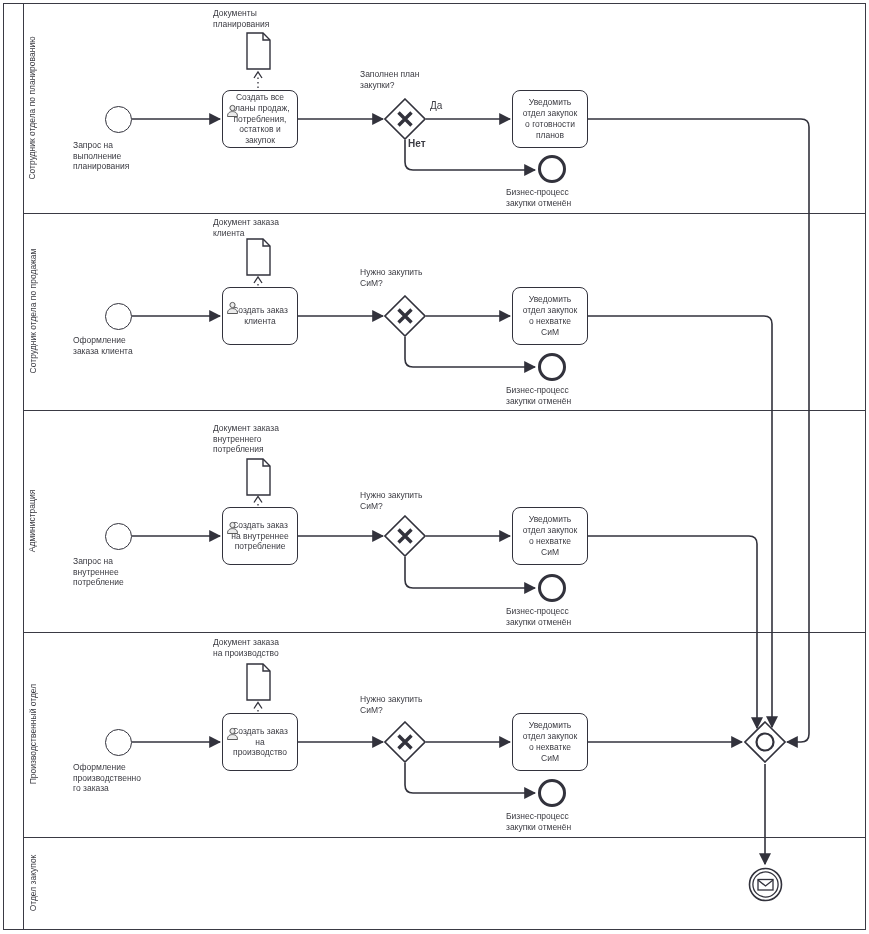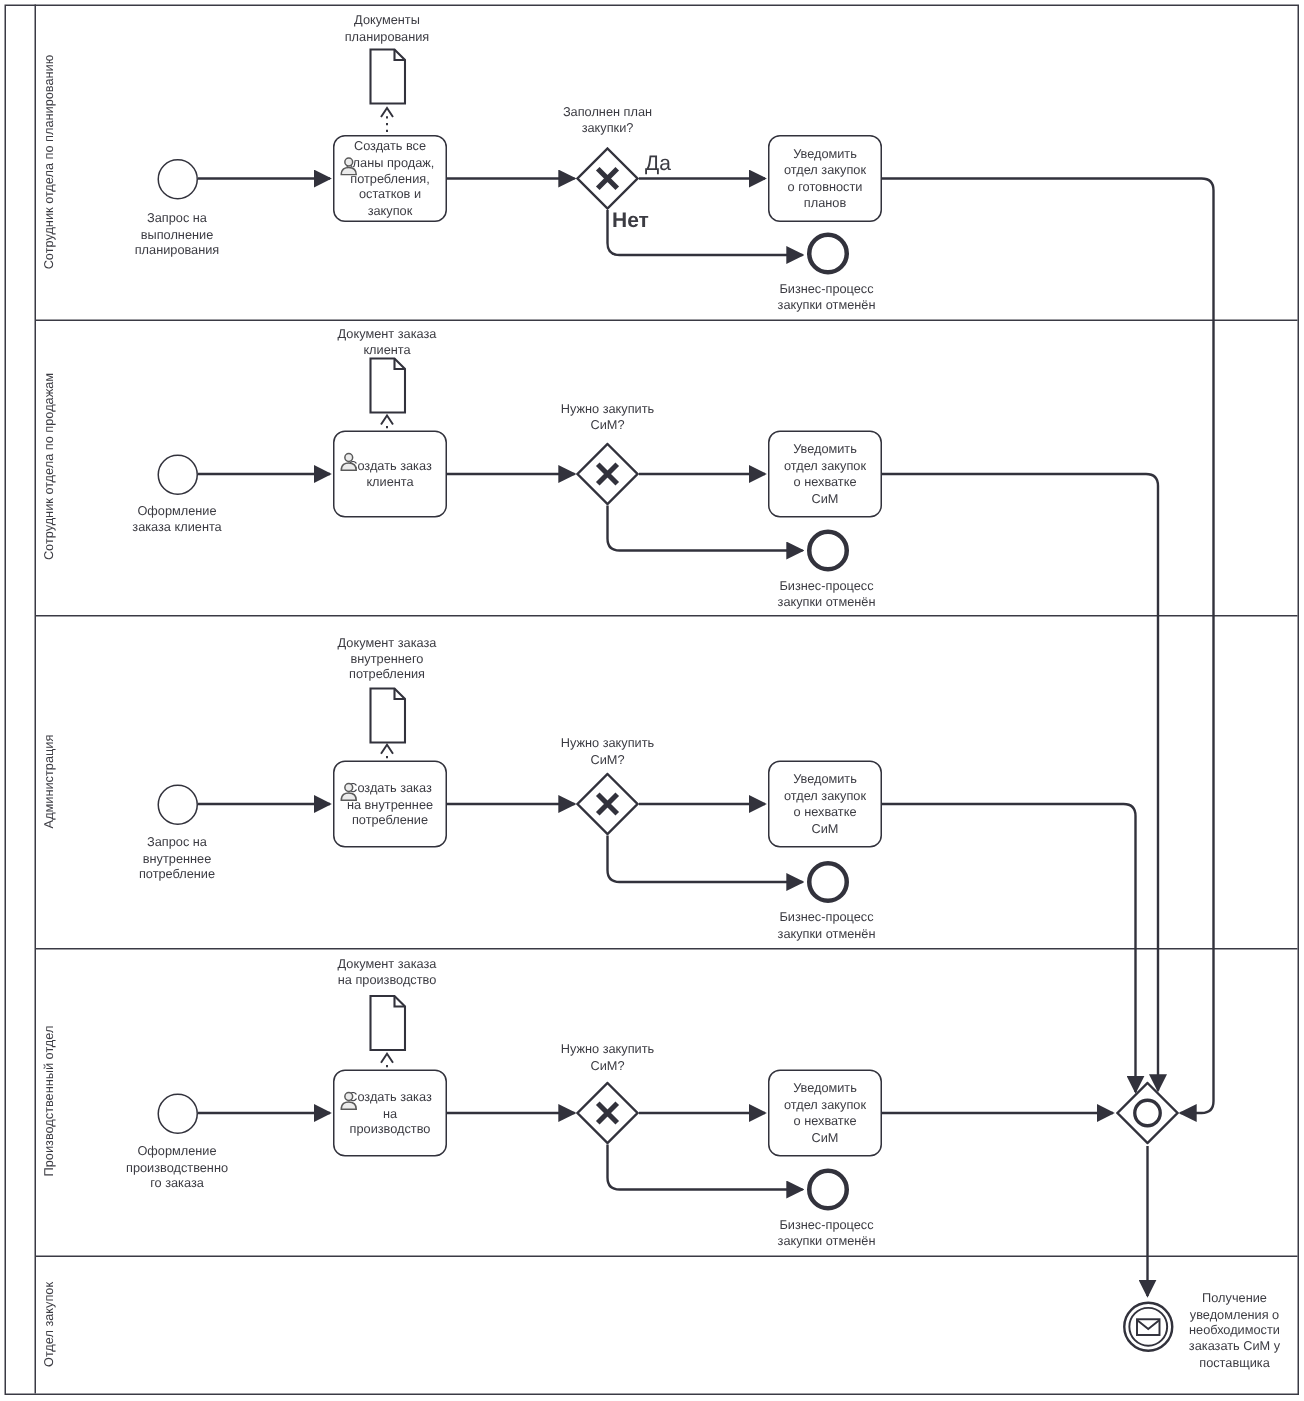--- a/index.html
+++ b/index.html
@@ -22,22 +22,22 @@
                border:3.6px solid #32323c; border-radius:50%; background:#fff; z-index:2; }
   .shape-task { position:absolute; width:76px; height:58px; box-sizing:border-box;
                 border:1.6px solid #32323c; border-radius:8px; background:#fff;
                 display:flex; align-items:center; justify-content:center;
                 text-align:center; font-size:8.5px; line-height:1.28; color:#3b3b42;
                 white-space:pre-line; z-index:2; padding:1px; }
   .gw, .doc, .msg-evt { position:absolute; z-index:2; }
   .task-icon { position:absolute; left:3px; top:2px; z-index:3; }
 
   .lbl { position:absolute; font-size:8.5px; line-height:1.25; color:#3b3b42;
-         text-align:center; white-space:pre-line; z-index:3; }
-  .flow-lbl { position:absolute; font-size:14px; color:#3b3b42; z-index:3; }
+         text-align:left; white-space:pre-line; z-index:3; }
+  .flow-lbl { position:absolute; font-size:10px; color:#3b3b42; z-index:3; }
 </style>
 </head>
 <body>
 
 <div class="canvas">
 
   <div class="pool"></div>
   <div class="pool-header-line"></div>
   <div class="lane-divider" style="top:213px;"></div>
   <div class="lane-divider" style="top:410px;"></div>
@@ -293,19 +293,14 @@
   <div class="msg-evt" style="left:748px; top:867px;">
     <svg width="35" height="35">
       <circle cx="17.5" cy="17.5" r="16" fill="#fff" stroke="#32323c" stroke-width="1.6"></circle>
       <circle cx="17.5" cy="17.5" r="12.6" fill="none" stroke="#32323c" stroke-width="1.3"></circle>
       <g>
         <rect x="10" y="12.5" width="15" height="10.5" fill="#fff" stroke="#32323c" stroke-width="1.3"></rect>
         <path d="M10,13 L17.5,19 L25,13" fill="none" stroke="#32323c" stroke-width="1.3"></path>
       </g>
     </svg>
   </div>
-  <div class="lbl" style="left:784px; top:860px; width:78px;">Получение
-уведомления о
-необходимости
-заказать СиМ у
-поставщика</div>
 
 </div>
 
 </body></html>

